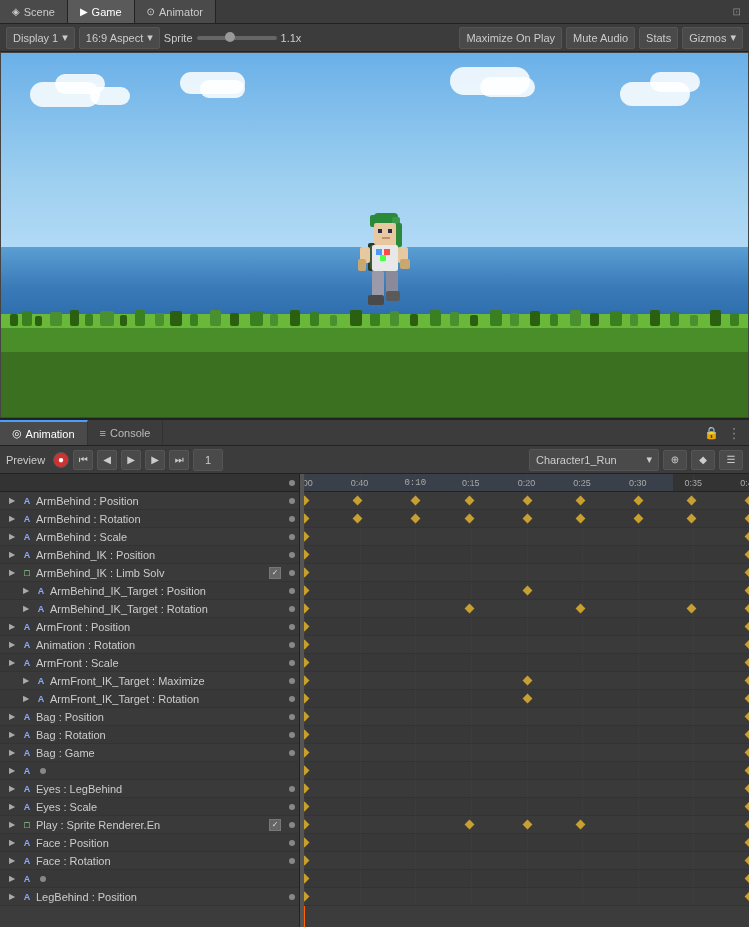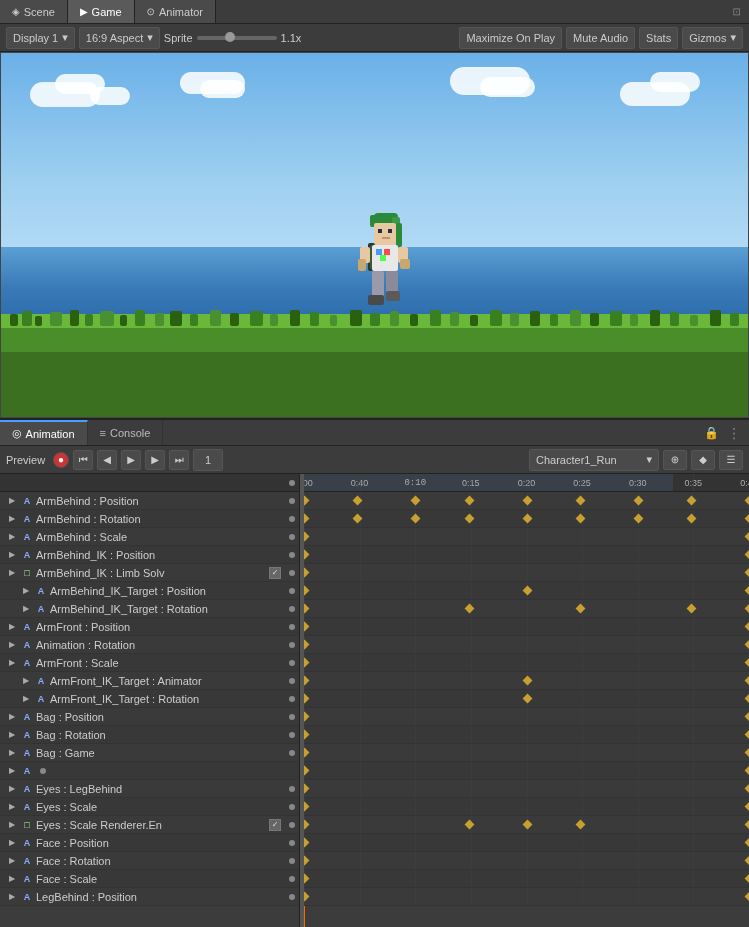--- a/index.html
+++ b/index.html
@@ -699,21 +699,21 @@
       <div class="prop-arrow">▶</div>
       <div class="prop-icon" style="color:#88aaff; font-size:9px; font-weight:bold;">A</div>
       <div class="prop-name">ArmFront : Scale</div>
 
       <div class="dot-indicator" style="margin-left:4px;"></div>
     </div>
         <div class="prop-row" style="background: rgb(58, 58, 58);">
       <div style="width:14px;"></div>
       <div class="prop-arrow">▶</div>
       <div class="prop-icon" style="color:#88aaff; font-size:9px; font-weight:bold;">A</div>
-      <div class="prop-name">ArmFront_IK_Target : Animator</div>
+      <div class="prop-name">ArmFront_IK_Target : Maximize</div>
 
       <div class="dot-indicator" style="margin-left:4px;"></div>
     </div>
         <div class="prop-row" style="background: rgb(56, 56, 56);">
       <div style="width:14px;"></div>
       <div class="prop-arrow">▶</div>
       <div class="prop-icon" style="color:#88aaff; font-size:9px; font-weight:bold;">A</div>
       <div class="prop-name">ArmFront_IK_Target : Rotation</div>
 
       <div class="dot-indicator" style="margin-left:4px;"></div>
@@ -762,21 +762,21 @@
       <div class="prop-arrow">▶</div>
       <div class="prop-icon" style="color:#88aaff; font-size:9px; font-weight:bold;">A</div>
       <div class="prop-name">Eyes : Scale</div>
 
       <div class="dot-indicator" style="margin-left:4px;"></div>
     </div>
         <div class="prop-row" style="background: rgb(58, 58, 58);">
       <div style="width:0px;"></div>
       <div class="prop-arrow">▶</div>
       <div class="prop-icon" style="color:#aaffaa; font-size:9px; font-weight:bold;">□</div>
-      <div class="prop-name">Eyes : Scale Renderer.En</div>
+      <div class="prop-name">Play : Sprite Renderer.En</div>
       <div class="prop-checkbox" style="margin-right:2px;background:#666;">✓</div>
       <div class="dot-indicator" style="margin-left:4px;"></div>
     </div>
         <div class="prop-row" style="background: rgb(56, 56, 56);">
       <div style="width:0px;"></div>
       <div class="prop-arrow">▶</div>
       <div class="prop-icon" style="color:#88aaff; font-size:9px; font-weight:bold;">A</div>
       <div class="prop-name">Face : Position</div>
 
       <div class="dot-indicator" style="margin-left:4px;"></div>
@@ -786,21 +786,20 @@
       <div class="prop-arrow">▶</div>
       <div class="prop-icon" style="color:#88aaff; font-size:9px; font-weight:bold;">A</div>
       <div class="prop-name">Face : Rotation</div>
 
       <div class="dot-indicator" style="margin-left:4px;"></div>
     </div>
         <div class="prop-row" style="background: rgb(56, 56, 56);">
       <div style="width:0px;"></div>
       <div class="prop-arrow">▶</div>
       <div class="prop-icon" style="color:#88aaff; font-size:9px; font-weight:bold;">A</div>
-      <div class="prop-name">Face : Scale</div>
 
       <div class="dot-indicator" style="margin-left:4px;"></div>
     </div>
         <div class="prop-row" style="background: rgb(58, 58, 58);">
       <div style="width:0px;"></div>
       <div class="prop-arrow">▶</div>
       <div class="prop-icon" style="color:#88aaff; font-size:9px; font-weight:bold;">A</div>
       <div class="prop-name">LegBehind : Position</div>
 
       <div class="dot-indicator" style="margin-left:4px;"></div>

